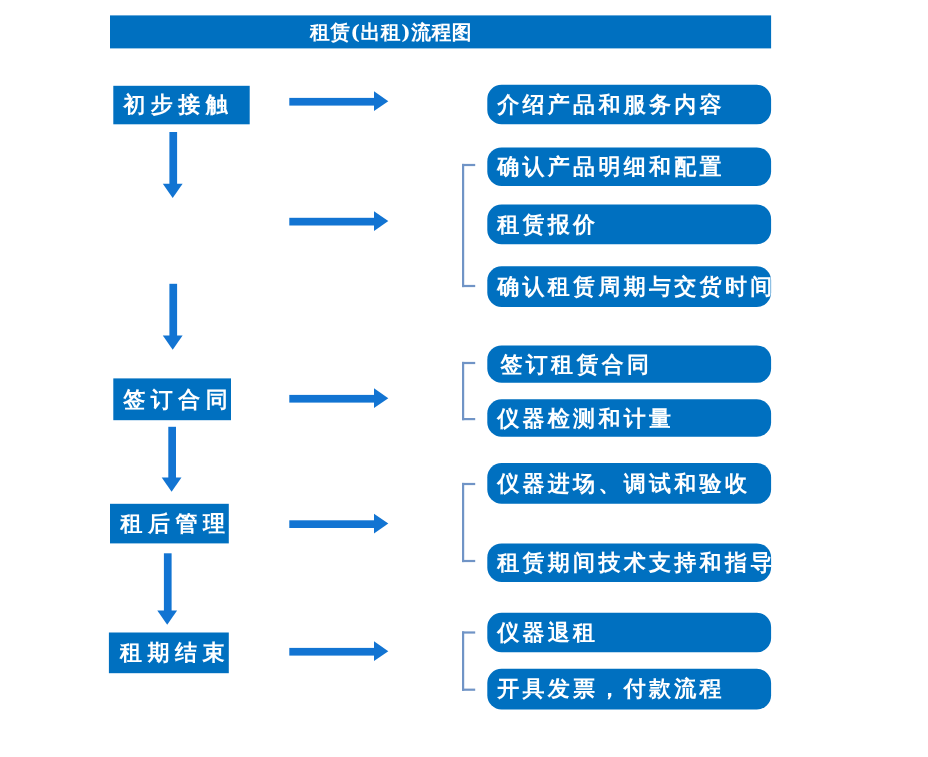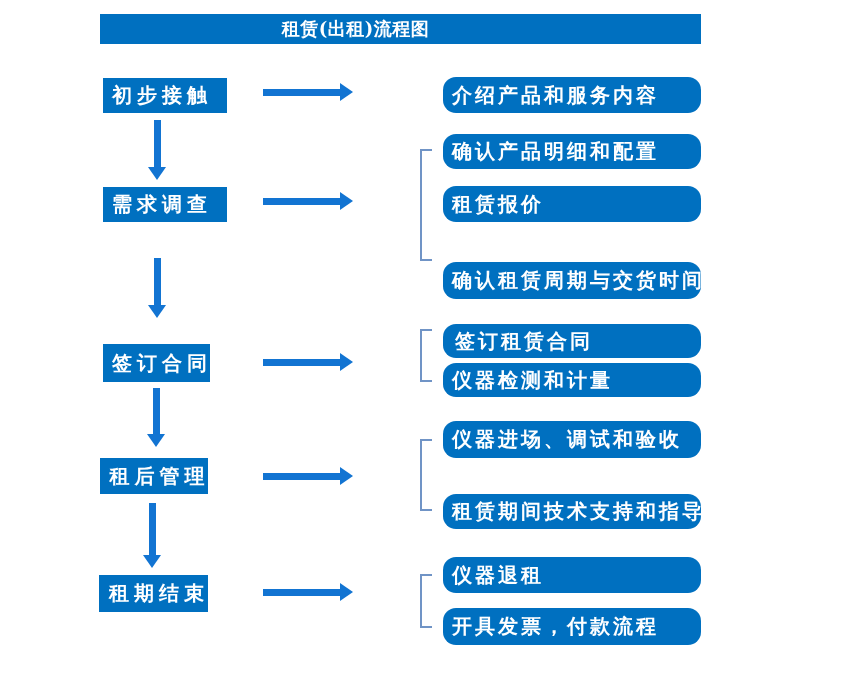--- a/index.html
+++ b/index.html
@@ -32,22 +32,22 @@
   .s1 { left:103px; top:78px;  width:124px; height:35px; }
   .s2 { left:103px; top:187px; width:124px; height:35px; }
   .s3 { left:103px; top:344px; width:107px; height:38px; }
   .s4 { left:100px; top:458px; width:108px; height:36px; }
   .s5 { left:99px;  top:575px; width:109px; height:37px; }
 
   .detail { left:443px; width:258px;border-radius:13px; }
   .d1  { top:77px;  height:36px; }
   .d2  { top:134px; height:35px; }
   .d3  { top:186px; height:36px; }
-  .d4  { top:242px; height:37px;margin-top:20px; }
-  .d5  { top:324px; height:34px;padding-left:12px; }
+  .d4  { top:242px; height:37px; }
+  .d5  { top:314px; height:34px;padding-left:12px; }
   .d6  { top:363px; height:34px; }
   .d7  { top:421px; height:37px;text-align:right; }
   .d8  { top:494px; height:35px; }
   .d9  { top:557px; height:36px;text-align:right; }
   .d10 { top:608px; height:37px; }
 
   
   .harrow { position:absolute; width:90px; height:19px; }
   .hstem  { position:absolute; left:0; top:6px; width:78px; height:7px; background:var(--arrow_blue,#1274d2); }
   .hhead  { position:absolute; right:0; top:0; width:0; height:0;
@@ -85,21 +85,20 @@
 </head>
 <body>
 
 <div class="canvas">
 
   <div class="titlebar">
     <span class="titletext">租赁(出租)流程图</span>
   </div>
 
   <div class="box step wide s1">初步接触</div>
-  <div class="box step wide s2">需求调查</div>
   <div class="box step narrow s3">签订合同</div>
   <div class="box step narrow s4">租后管理</div>
   <div class="box step narrow s5">租期结束</div>
 
   <div class="box detail d1">介绍产品和服务内容</div>
   <div class="box detail d3">租赁报价</div>
   <div class="box detail d2">确认产品明细和配置</div>
   <div class="box detail d4">确认租赁周期与交货时间</div>
   <div class="box detail d5">签订租赁合同</div>
   <div class="box detail d6">仪器检测和计量</div>

